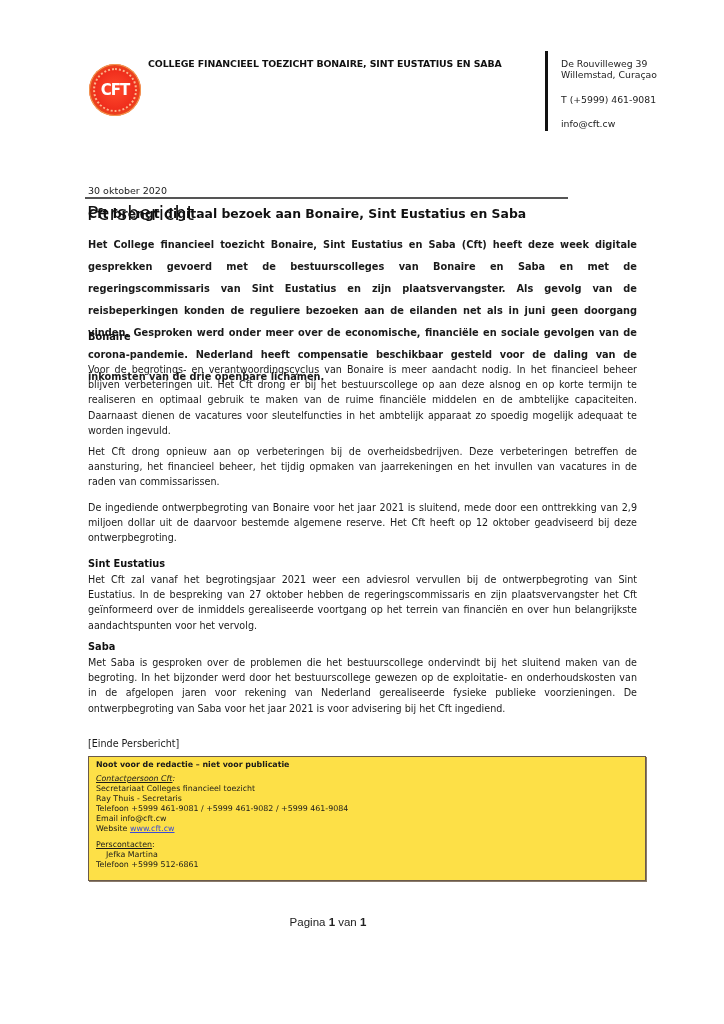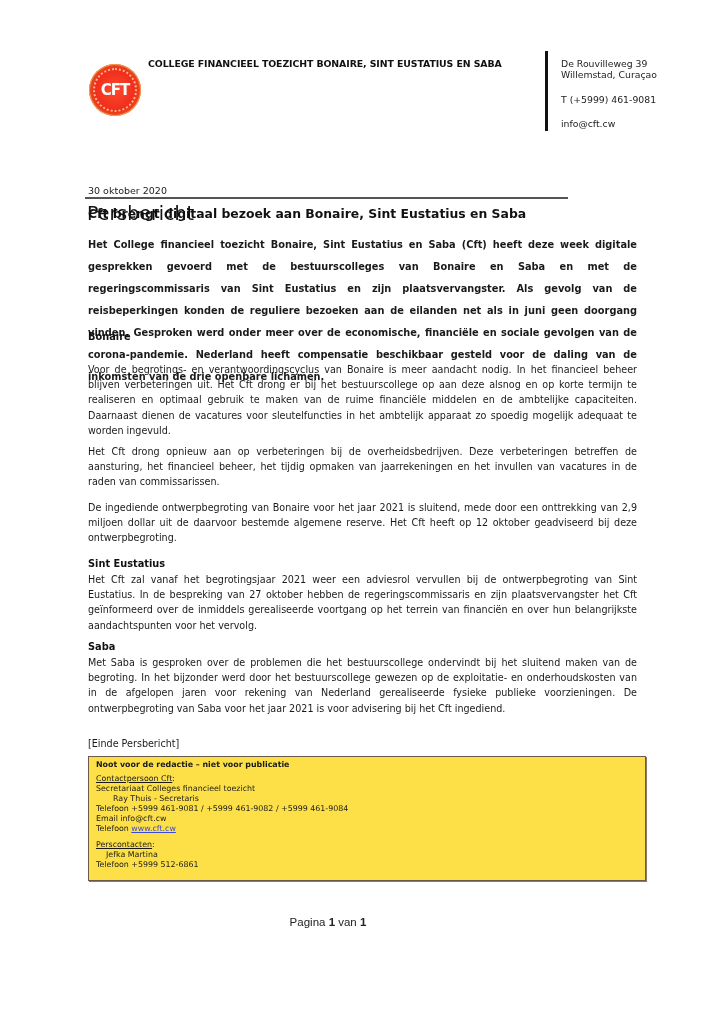--- a/index.html
+++ b/index.html
@@ -72,24 +72,24 @@
 <div class="sec-h" style="top:558px;">Sint Eustatius</div>
 <div class="para" style="top:572px;">Het Cft zal vanaf het begrotingsjaar 2021 weer een adviesrol vervullen bij de ontwerpbegroting van Sint Eustatius. In de bespreking van 27 oktober hebben de regeringscommissaris en zijn plaatsvervangster het Cft geïnformeerd over de inmiddels gerealiseerde voortgang op het terrein van financiën en over hun belangrijkste aandachtspunten voor het vervolg.</div>
 
 <div class="sec-h" style="top:641px;">Saba</div>
 <div class="para" style="top:655px;">Met Saba is gesproken over de problemen die het bestuurscollege ondervindt bij het sluitend maken van de begroting. In het bijzonder werd door het bestuurscollege gewezen op de exploitatie- en onderhoudskosten van in de afgelopen jaren voor rekening van Nederland gerealiseerde fysieke publieke voorzieningen. De ontwerpbegroting van Saba voor het jaar 2021 is voor advisering bij het Cft ingediend.</div>
 
 <div class="para" style="top:736px;">[Einde Persbericht]</div>
 
 <div class="box">
   <div class="line bold" style="top:3px;">Noot voor de redactie – niet voor publicatie</div>
-  <div class="line" style="top:17px;"><span class="u">Contactpersoon Cft</span>:</div>
+  <div class="line" style="top:17px;font-style:italic;"><span class="u">Contactpersoon Cft</span>:</div>
   <div class="line" style="top:27px;">Secretariaat Colleges financieel toezicht</div>
-  <div class="line" style="top:37px;margin-left:17px;">Ray Thuis - Secretaris</div>
+  <div class="line" style="top:37px;">Ray Thuis - Secretaris</div>
   <div class="line" style="top:47px;">Telefoon +5999 461-9081 / +5999 461-9082 / +5999 461-9084</div>
   <div class="line" style="top:57px;">Email info@cft.cw</div>
-  <div class="line" style="top:67px;"><span>Telefoon </span><a>www.cft.cw</a></div>
+  <div class="line" style="top:67px;"><span>Website </span><a>www.cft.cw</a></div>
   <div class="line" style="top:83px;"><span class="u">Perscontacten</span>:</div>
   <div class="line" style="top:93px;padding-left:10px;">Jefka Martina</div>
   <div class="line" style="top:103px;">Telefoon +5999 512-6861</div>
 </div>
 
 <div class="footer"><span>Pagina </span><b>1</b><span> van </span><b>1</b></div>
 
 </body></html>

